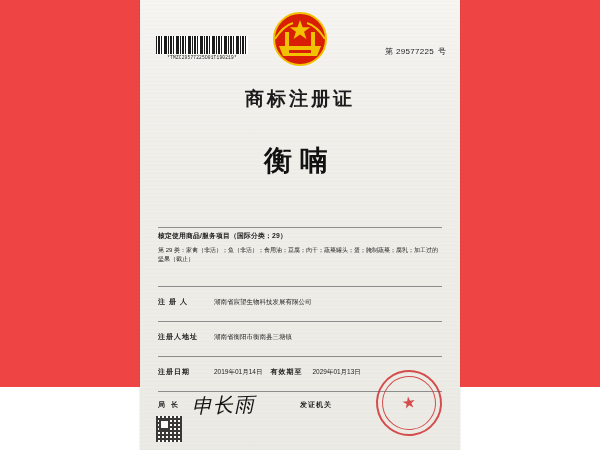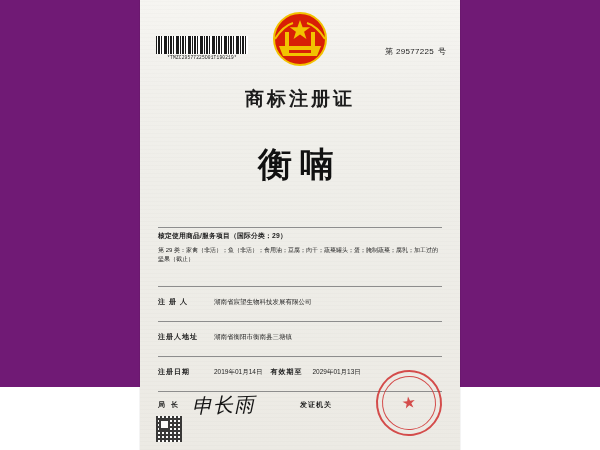--- a/index.html
+++ b/index.html
@@ -8,21 +8,21 @@
     width: 600px;
     height: 450px;
     background: #ffffff;
     font-family: "Liberation Sans", sans-serif;
     overflow: hidden;
   }
   #page {
     position: relative;
     width: 600px;
     height: 387px;
-    background: #701a75;
+    background: #ef4444;
   }
   
   .certificate {
     position: absolute;
     left: 140px;
     top: 0px;
     width: 320px;
     height: 450px;
     background: linear-gradient(180deg, #f3f2ee 0%, #efeee9 40%, #eceae4 100%);
     box-shadow: 0 0 1px rgba(0,0,0,0.25);
@@ -112,21 +112,21 @@
     letter-spacing: 3px;
   }
 
   
   .mark {
     position: absolute;
     left: 0; right: 0;
     top: 142px;
     text-align: center;
     font-family: "Liberation Serif", serif;
-    font-size: 34px;
+    font-size: 28px;
     font-weight: bold;
     color: #111111;
     letter-spacing: 8px;
   }
 
   
   .rule {
     position: absolute;
     left: 18px;
     right: 18px;

